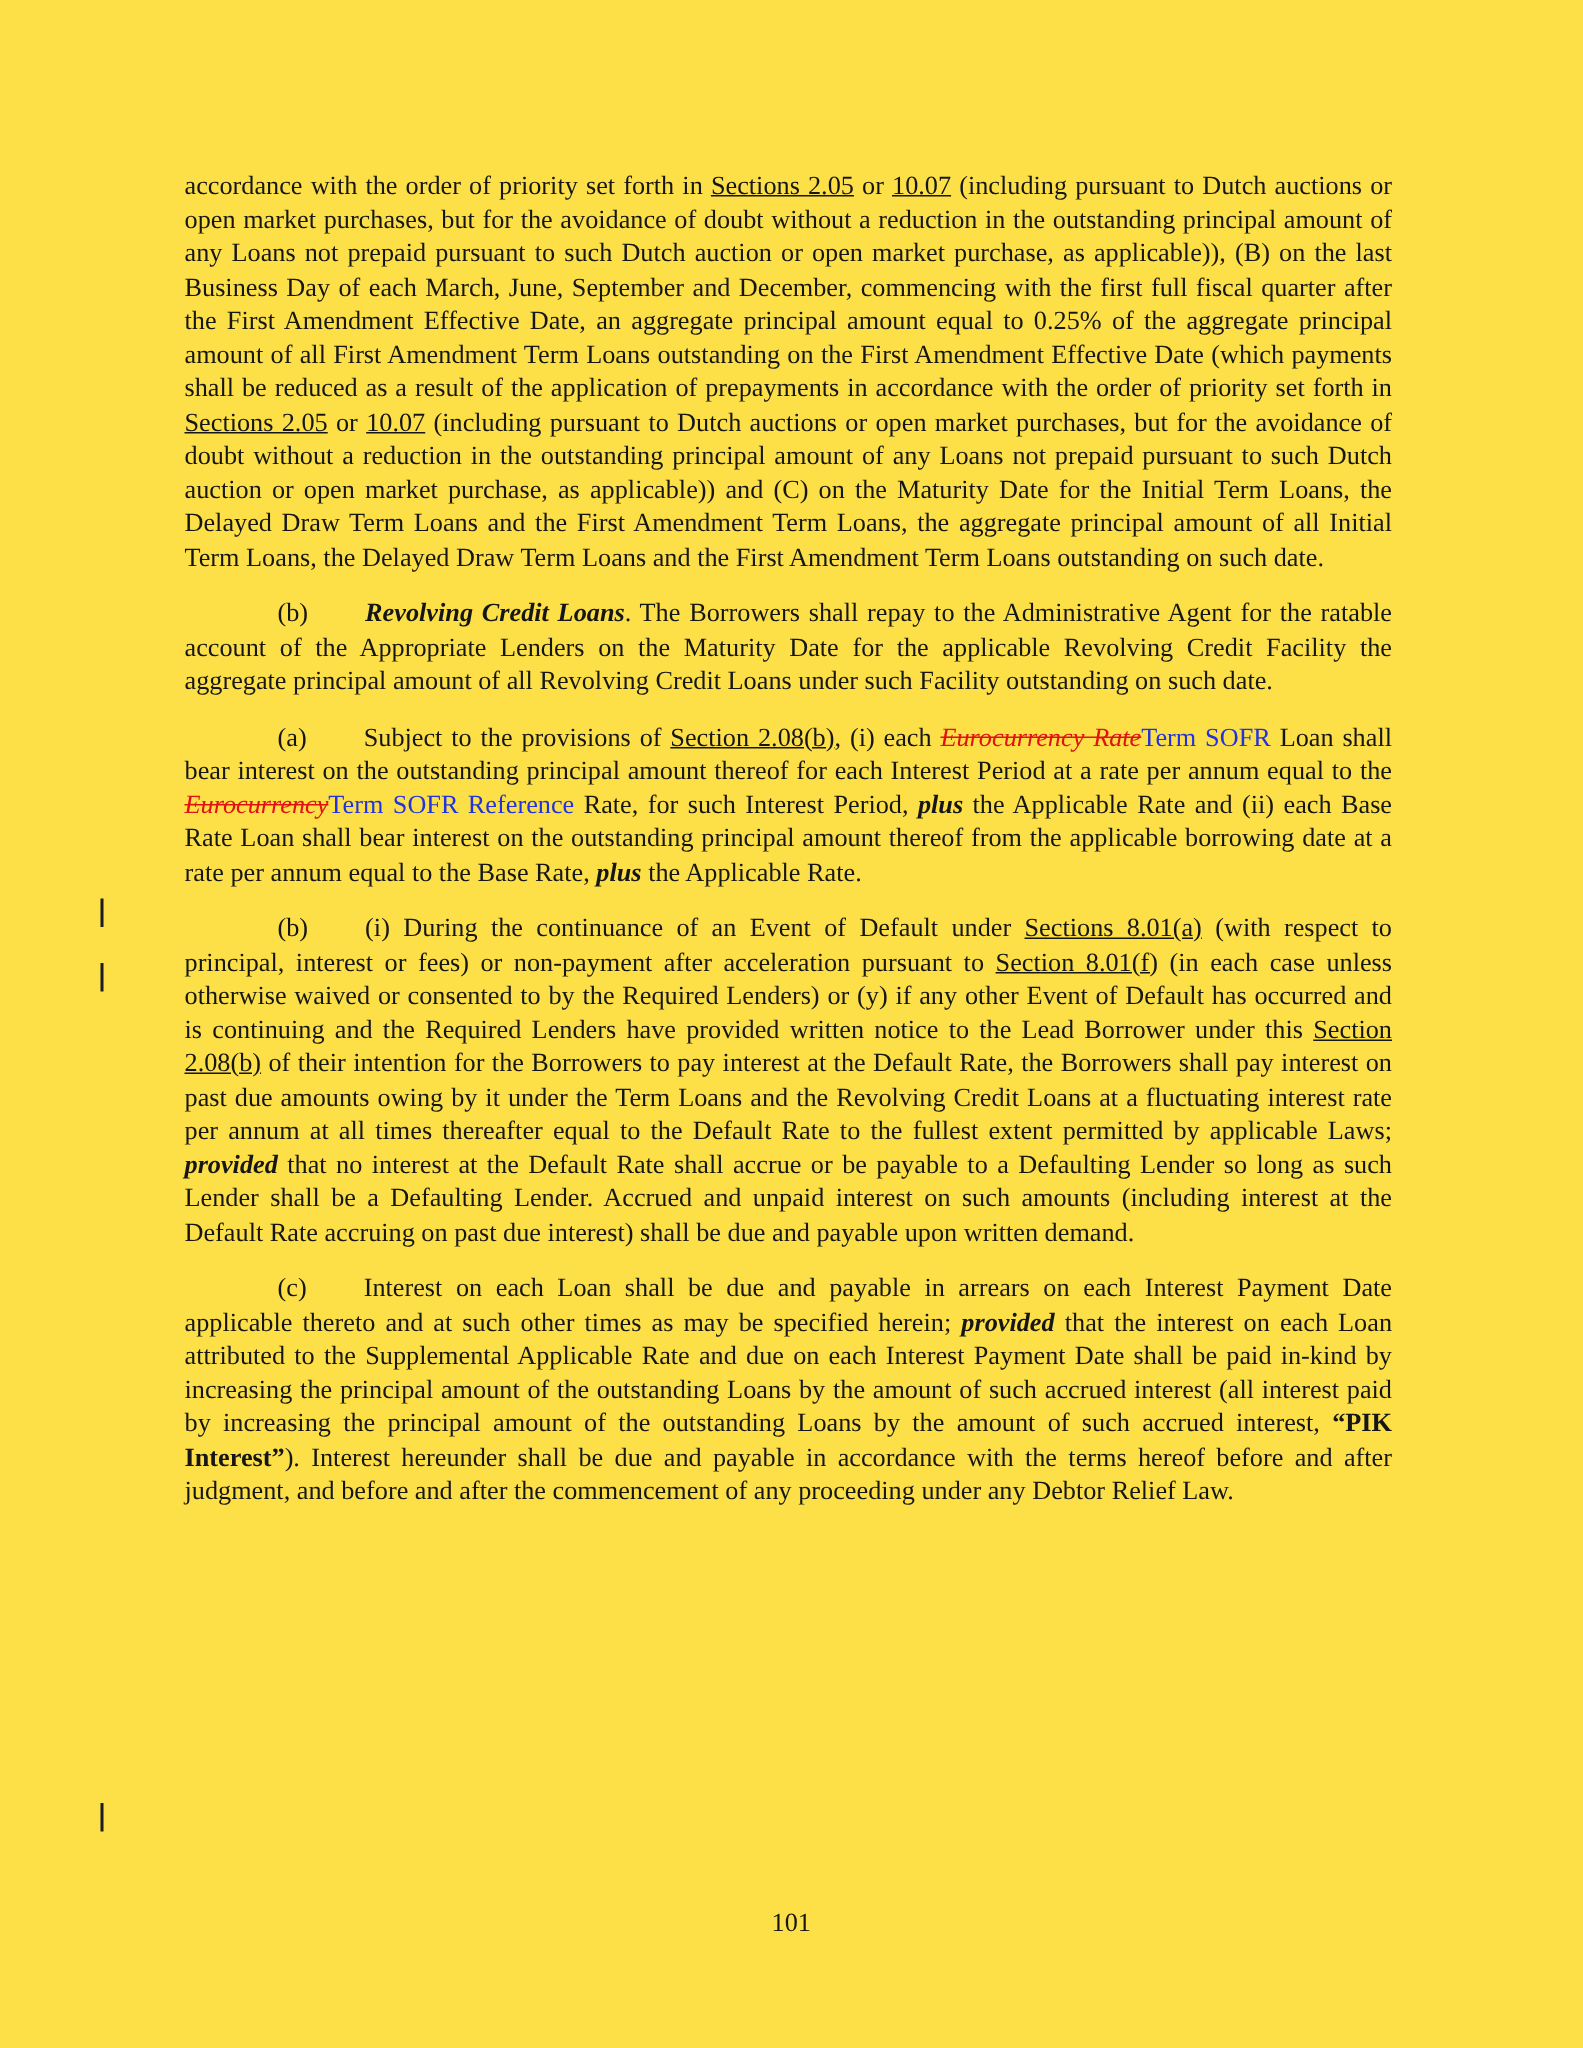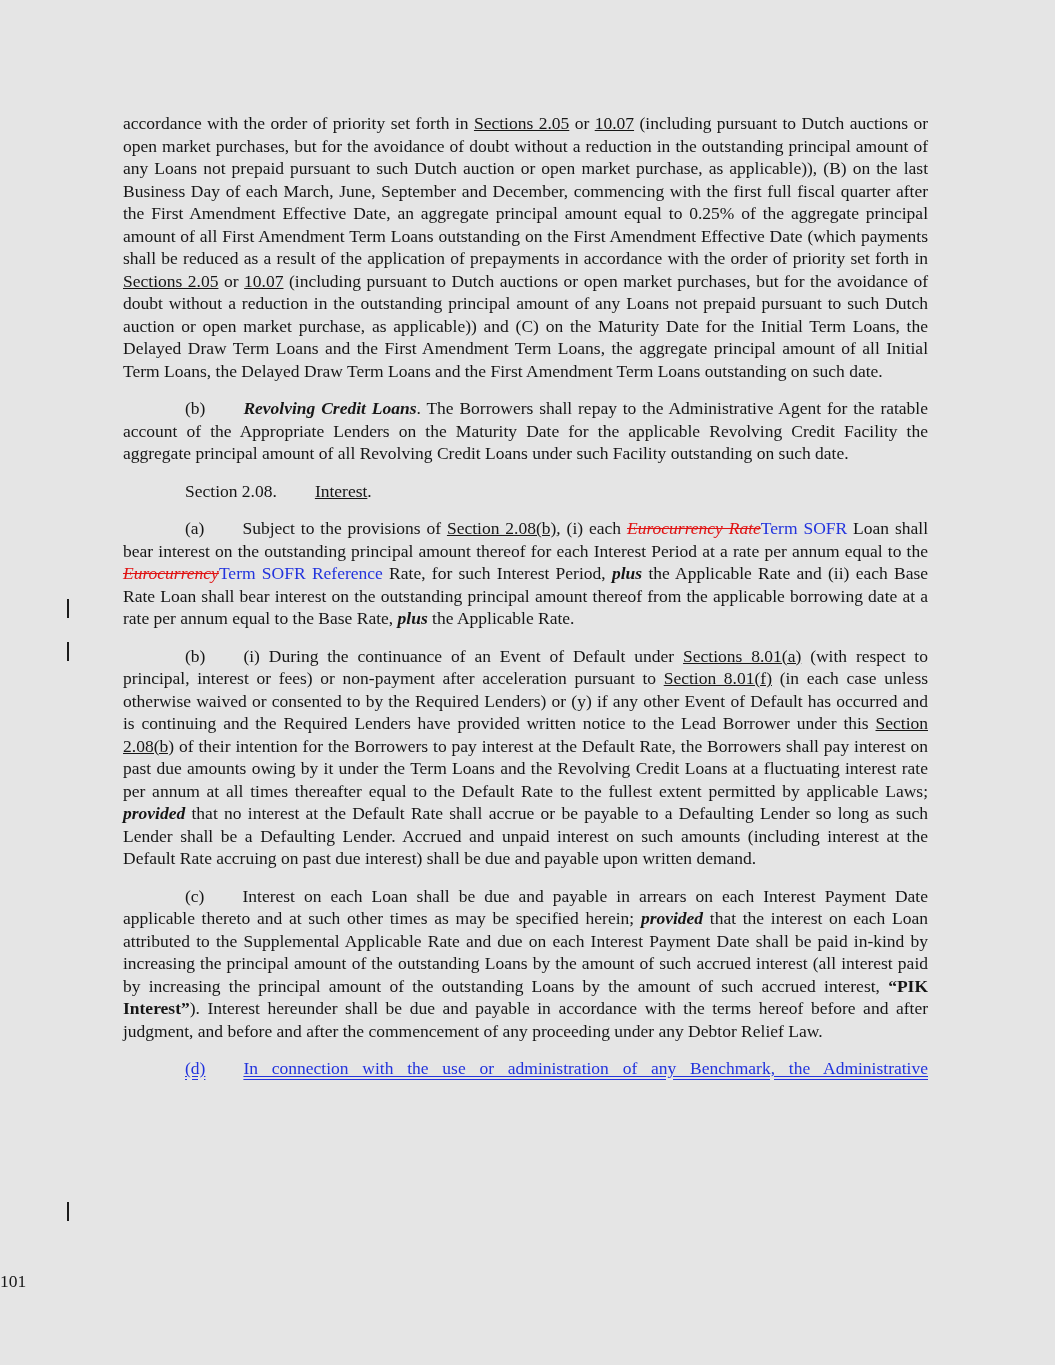--- a/index.html
+++ b/index.html
@@ -1,19 +1,19 @@
 <!DOCTYPE html>
 <html style="--ins: #2233dd; --del: #e01212;"><head>
 <meta charset="utf-8">
 <style>
   html,body{margin:0;padding:0;background:#ffffff;}
   .page{
     position:relative;
     width:1055px;height:1365px;
-    background:#e5e5e5;
+    background:#fde047;
     font-family:"Liberation Serif", serif;
     font-size:17.5px;
     line-height:22.5px;
     color:#161616;
     overflow:hidden;
   }
   .content{position:absolute;left:123px;top:112px;width:805px;}
   .para{margin:0 0 15px 0;text-align:justify;text-indent:62px;}
   .para.first{text-indent:0;}
   .para.heading{text-align:left;}
@@ -25,44 +25,43 @@
   .seg-b{font-weight:700;}
   .seg-del{color:var(--del,#e01212);text-decoration:line-through;font-style:italic;}
   .seg-ins{color:var(--ins,#2233dd);text-underline-offset:2px;}
   .seg-ins2{color:var(--ins,#2233dd);text-decoration:underline;text-decoration-style:double;text-underline-offset:2px;}
   .change-bar{position:absolute;left:67px;width:2px;height:19px;background:#1c1c1c;}
   .bar-1{top:599px;}
   .bar-2{top:642px;}
   .bar-3{top:1202px;}
   .page-number{
     position:absolute;left:0;right:0;top:1270px;
+    text-align:center;
     font-family:"Liberation Serif", serif;
     font-size:17.5px;color:#161616;
   }
 </style>
 </head>
 <body>
 
 <div class="page">
 
   <div class="change-bar bar-1"></div>
   <div class="change-bar bar-2"></div>
   <div class="change-bar bar-3"></div>
 
   <div class="content">
     <p class="para first"><span class="seg-p">accordance with the order of priority set forth in </span><span class="seg-u">Sections 2.05</span><span class="seg-p"> or </span><span class="seg-u">10.07</span><span class="seg-p"> (including pursuant to Dutch auctions or open market purchases, but for the avoidance of doubt without a reduction in the outstanding principal amount of any Loans not prepaid pursuant to such Dutch auction or open market purchase, as applicable)), (B) on the last Business Day of each March, June, September and December, commencing with the first full fiscal quarter after the First Amendment Effective Date, an aggregate principal amount equal to 0.25% of the aggregate principal amount of all First Amendment Term Loans outstanding on the First Amendment Effective Date (which payments shall be reduced as a result of the application of prepayments in accordance with the order of priority set forth in </span><span class="seg-u">Sections 2.05</span><span class="seg-p"> or </span><span class="seg-u">10.07</span><span class="seg-p"> (including pursuant to Dutch auctions or open market purchases, but for the avoidance of doubt without a reduction in the outstanding principal amount of any Loans not prepaid pursuant to such Dutch auction or open market purchase, as applicable)) and (C) on the Maturity Date for the Initial Term Loans, the Delayed Draw Term Loans and the First Amendment Term Loans, the aggregate principal amount of all Initial Term Loans, the Delayed Draw Term Loans and the First Amendment Term Loans outstanding on such date.</span></p>
 
     <p class="para"><span class="seg-p">(b)</span><span class="tab"></span><span class="seg-i">Revolving Credit Loans</span><span class="seg-p">.  The Borrowers shall repay to the Administrative Agent for the ratable account of the Appropriate Lenders on the Maturity Date for the applicable Revolving Credit Facility the aggregate principal amount of all Revolving Credit Loans under such Facility outstanding on such date.</span></p>
 
-    <p class="para heading"><span class="seg-p">Section 2.08.</span><span class="tab"></span><span class="seg-u">Interest</span><span class="seg-p">.</span></p>
 
     <p class="para"><span class="seg-p">(a)</span><span class="tab"></span><span class="seg-p">Subject to the provisions of </span><span class="seg-u">Section 2.08(b)</span><span class="seg-p">, (i) each </span><span class="seg-del">Eurocurrency Rate</span><span class="seg-ins">Term SOFR</span><span class="seg-p"> Loan shall bear interest on the outstanding principal amount thereof for each Interest Period at a rate per annum equal to the </span><span class="seg-del">Eurocurrency</span><span class="seg-ins">Term SOFR Reference</span><span class="seg-p"> Rate, for such Interest Period, </span><span class="seg-i">plus</span><span class="seg-p"> the Applicable Rate and (ii) each Base Rate Loan shall bear interest on the outstanding principal amount thereof from the applicable borrowing date at a rate per annum equal to the Base Rate, </span><span class="seg-i">plus</span><span class="seg-p"> the Applicable Rate.</span></p>
 
     <p class="para"><span class="seg-p">(b)</span><span class="tab"></span><span class="seg-p">(i) During the continuance of an Event of Default under </span><span class="seg-u">Sections 8.01(a)</span><span class="seg-p"> (with respect to principal, interest or fees) or non-payment after acceleration pursuant to </span><span class="seg-u">Section 8.01(f)</span><span class="seg-p"> (in each case unless otherwise waived or consented to by the Required Lenders) or (y) if any other Event of Default has occurred and is continuing and the Required Lenders have provided written notice to the Lead Borrower under this </span><span class="seg-u">Section 2.08(b)</span><span class="seg-p"> of their intention for the Borrowers to pay interest at the Default Rate, the Borrowers shall pay interest on past due amounts owing by it under the Term Loans and the Revolving Credit Loans at a fluctuating interest rate per annum at all times thereafter equal to the Default Rate to the fullest extent permitted by applicable Laws; </span><span class="seg-i">provided</span><span class="seg-p"> that no interest at the Default Rate shall accrue or be payable to a Defaulting Lender so long as such Lender shall be a Defaulting Lender.  Accrued and unpaid interest on such amounts (including interest at the Default Rate accruing on past due interest) shall be due and payable upon written demand.</span></p>
 
     <p class="para"><span class="seg-p">(c)</span><span class="tab"></span><span class="seg-p">Interest on each Loan shall be due and payable in arrears on each Interest Payment Date applicable thereto and at such other times as may be specified herein; </span><span class="seg-i">provided</span><span class="seg-p"> that the interest on each Loan attributed to the Supplemental Applicable Rate and due on each Interest Payment Date shall be paid in-kind by increasing the principal amount of the outstanding Loans by the amount of such accrued interest (all interest paid by increasing the principal amount of the outstanding Loans by the amount of such accrued interest, </span><span class="seg-b">“PIK Interest”</span><span class="seg-p">).  Interest hereunder shall be due and payable in accordance with the terms hereof before and after judgment, and before and after the commencement of any proceeding under any Debtor Relief Law.</span></p>
 
-    <p class="para justify-last"><span class="seg-ins2">(d)</span><span class="tab"></span><span class="seg-ins2">In connection with the use or administration of any Benchmark, the Administrative</span></p>
   </div>
 
   <div class="page-number">101</div>
 
 </div>
 
 </body></html>

